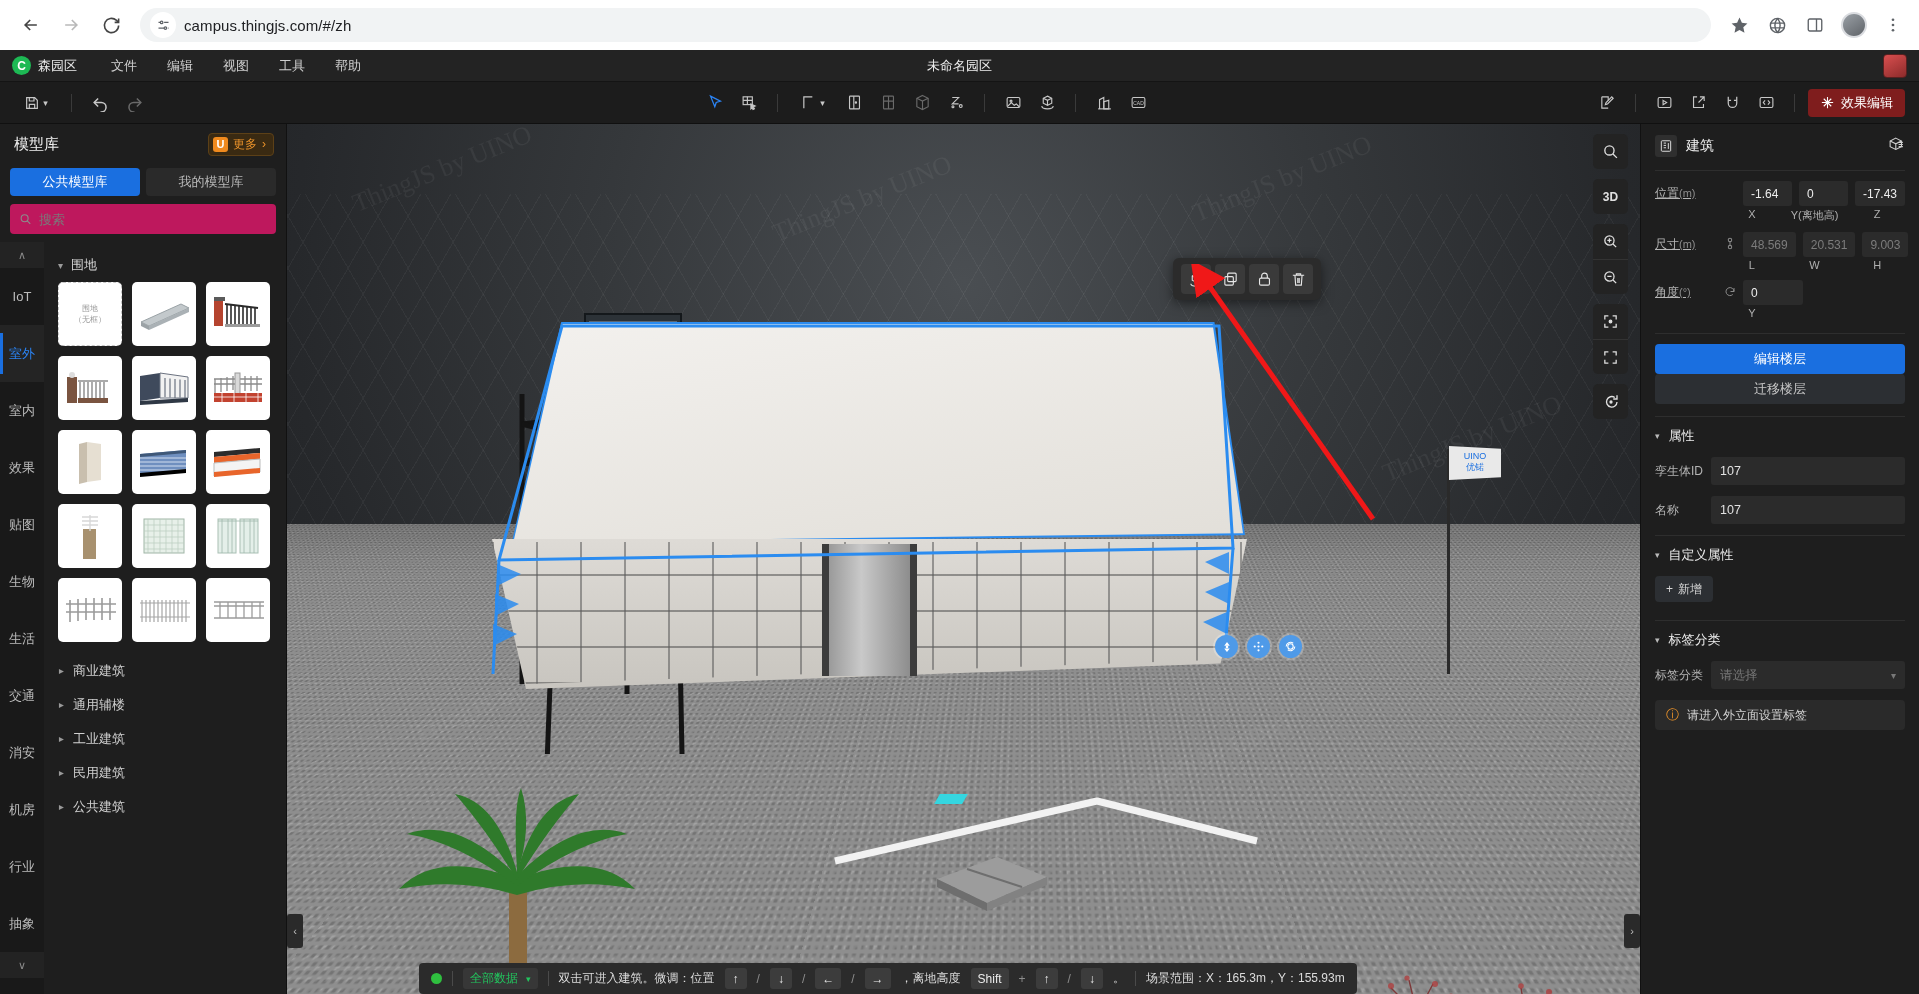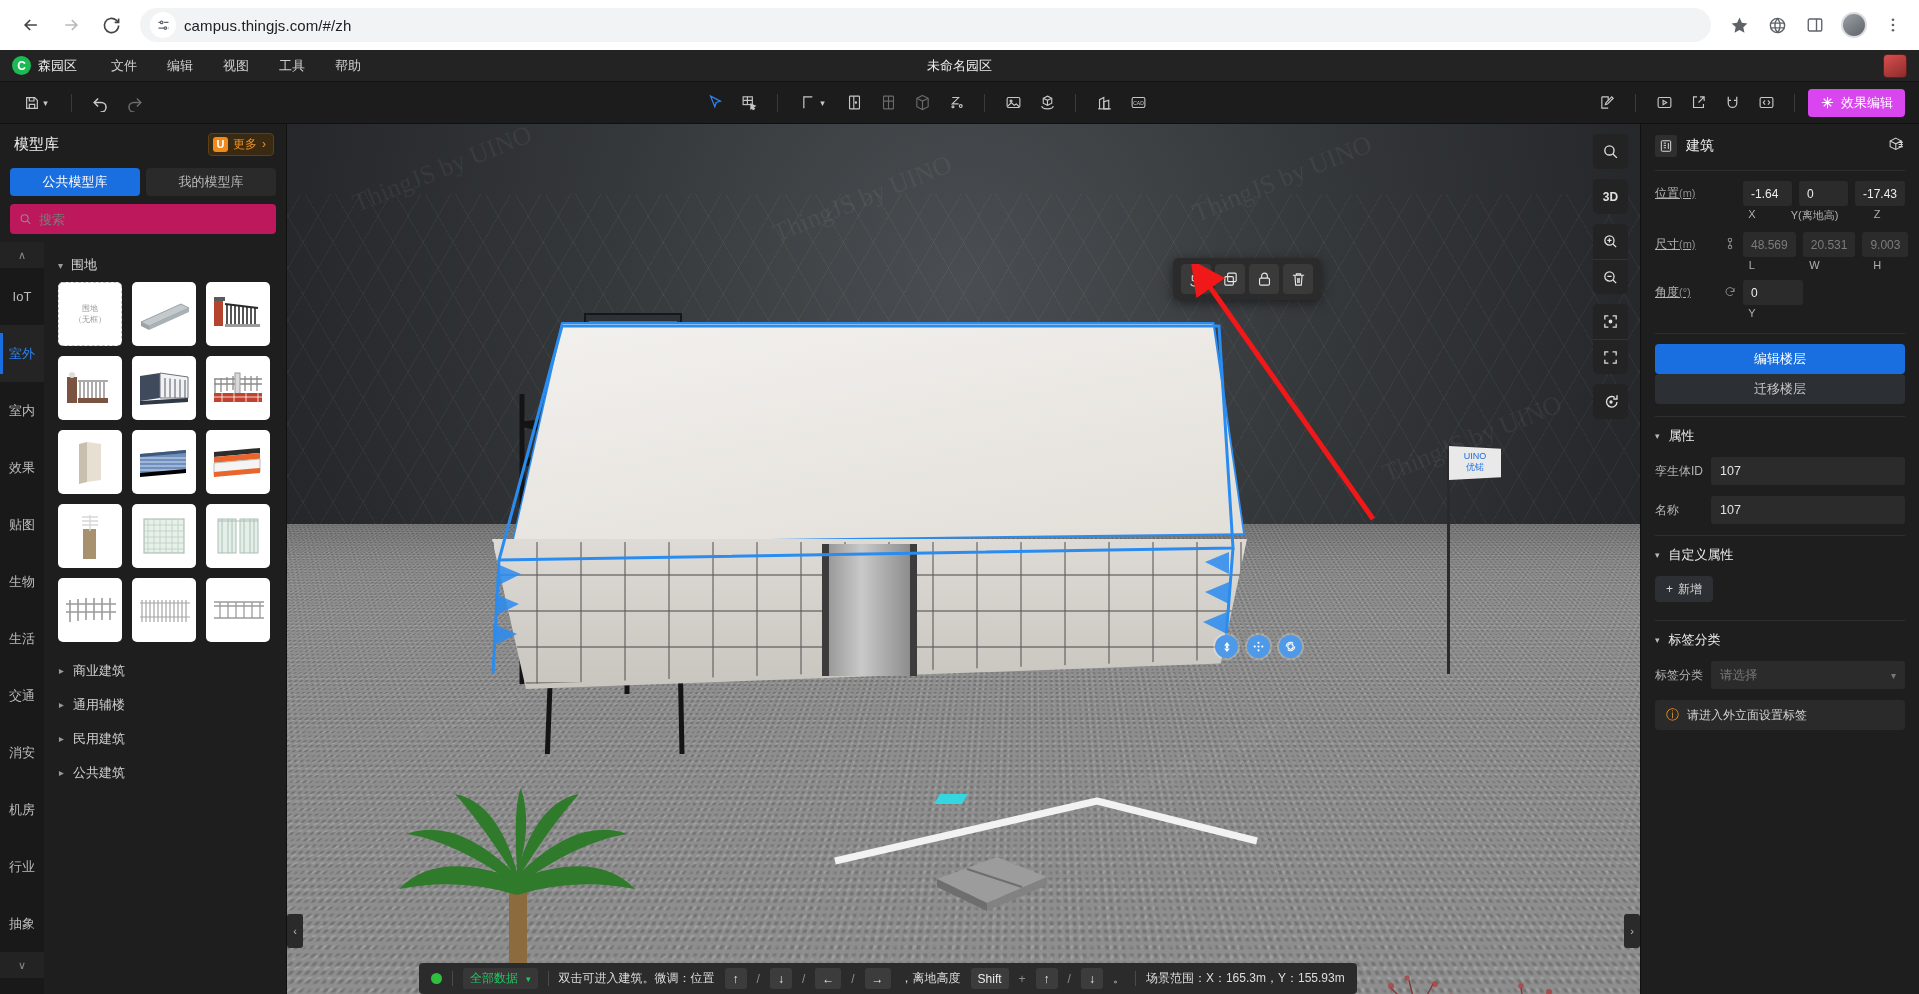--- a/index.html
+++ b/index.html
@@ -74,21 +74,21 @@
   .tb-right { position: absolute; right: 14px; display: flex; align-items: center; gap: 4px; }
   .tbtn {
     width: 30px; height: 28px; border-radius: 4px; display: flex;
     align-items: center; justify-content: center; color: #c7c7c7;
   }
   .tbtn.active { color: #2b84f5; }
   .tbtn.dim { color: #6a6a6a; }
   .tbtn.wide { width: 44px; }
   .vsep { width: 1px; height: 18px; background: #3a3a3a; margin: 0 9px; }
   .effect-btn {
-    height: 28px; background: #d946ef; color: #fff; font-size: 13px;
+    height: 28px; background: #7f1d1d; color: #fff; font-size: 13px;
     border-radius: 4px; display: flex; align-items: center; gap: 6px;
     padding: 0 12px; margin-left: 0;
   }
 
   
   .left-panel {
     position: absolute; left: 0; top: 124px; width: 287px; height: 870px;
     background: #1e1e1e; border-right: 1px solid #111;
   }
   .lp-header {
@@ -738,20 +738,24 @@
       </div>
 
       <div class="group-list">
         <div class="group-row">
           <span class="caret">▾</span>
           <span>商业建筑</span>
         </div>
         <div class="group-row">
           <span class="caret">▾</span>
           <span>通用辅楼</span>
+        </div>
+        <div class="group-row">
+          <span class="caret">▾</span>
+          <span>工业建筑</span>
         </div>
         <div class="group-row">
           <span class="caret">▾</span>
           <span>民用建筑</span>
         </div>
         <div class="group-row">
           <span class="caret">▾</span>
           <span>公共建筑</span>
         </div>
       </div>

